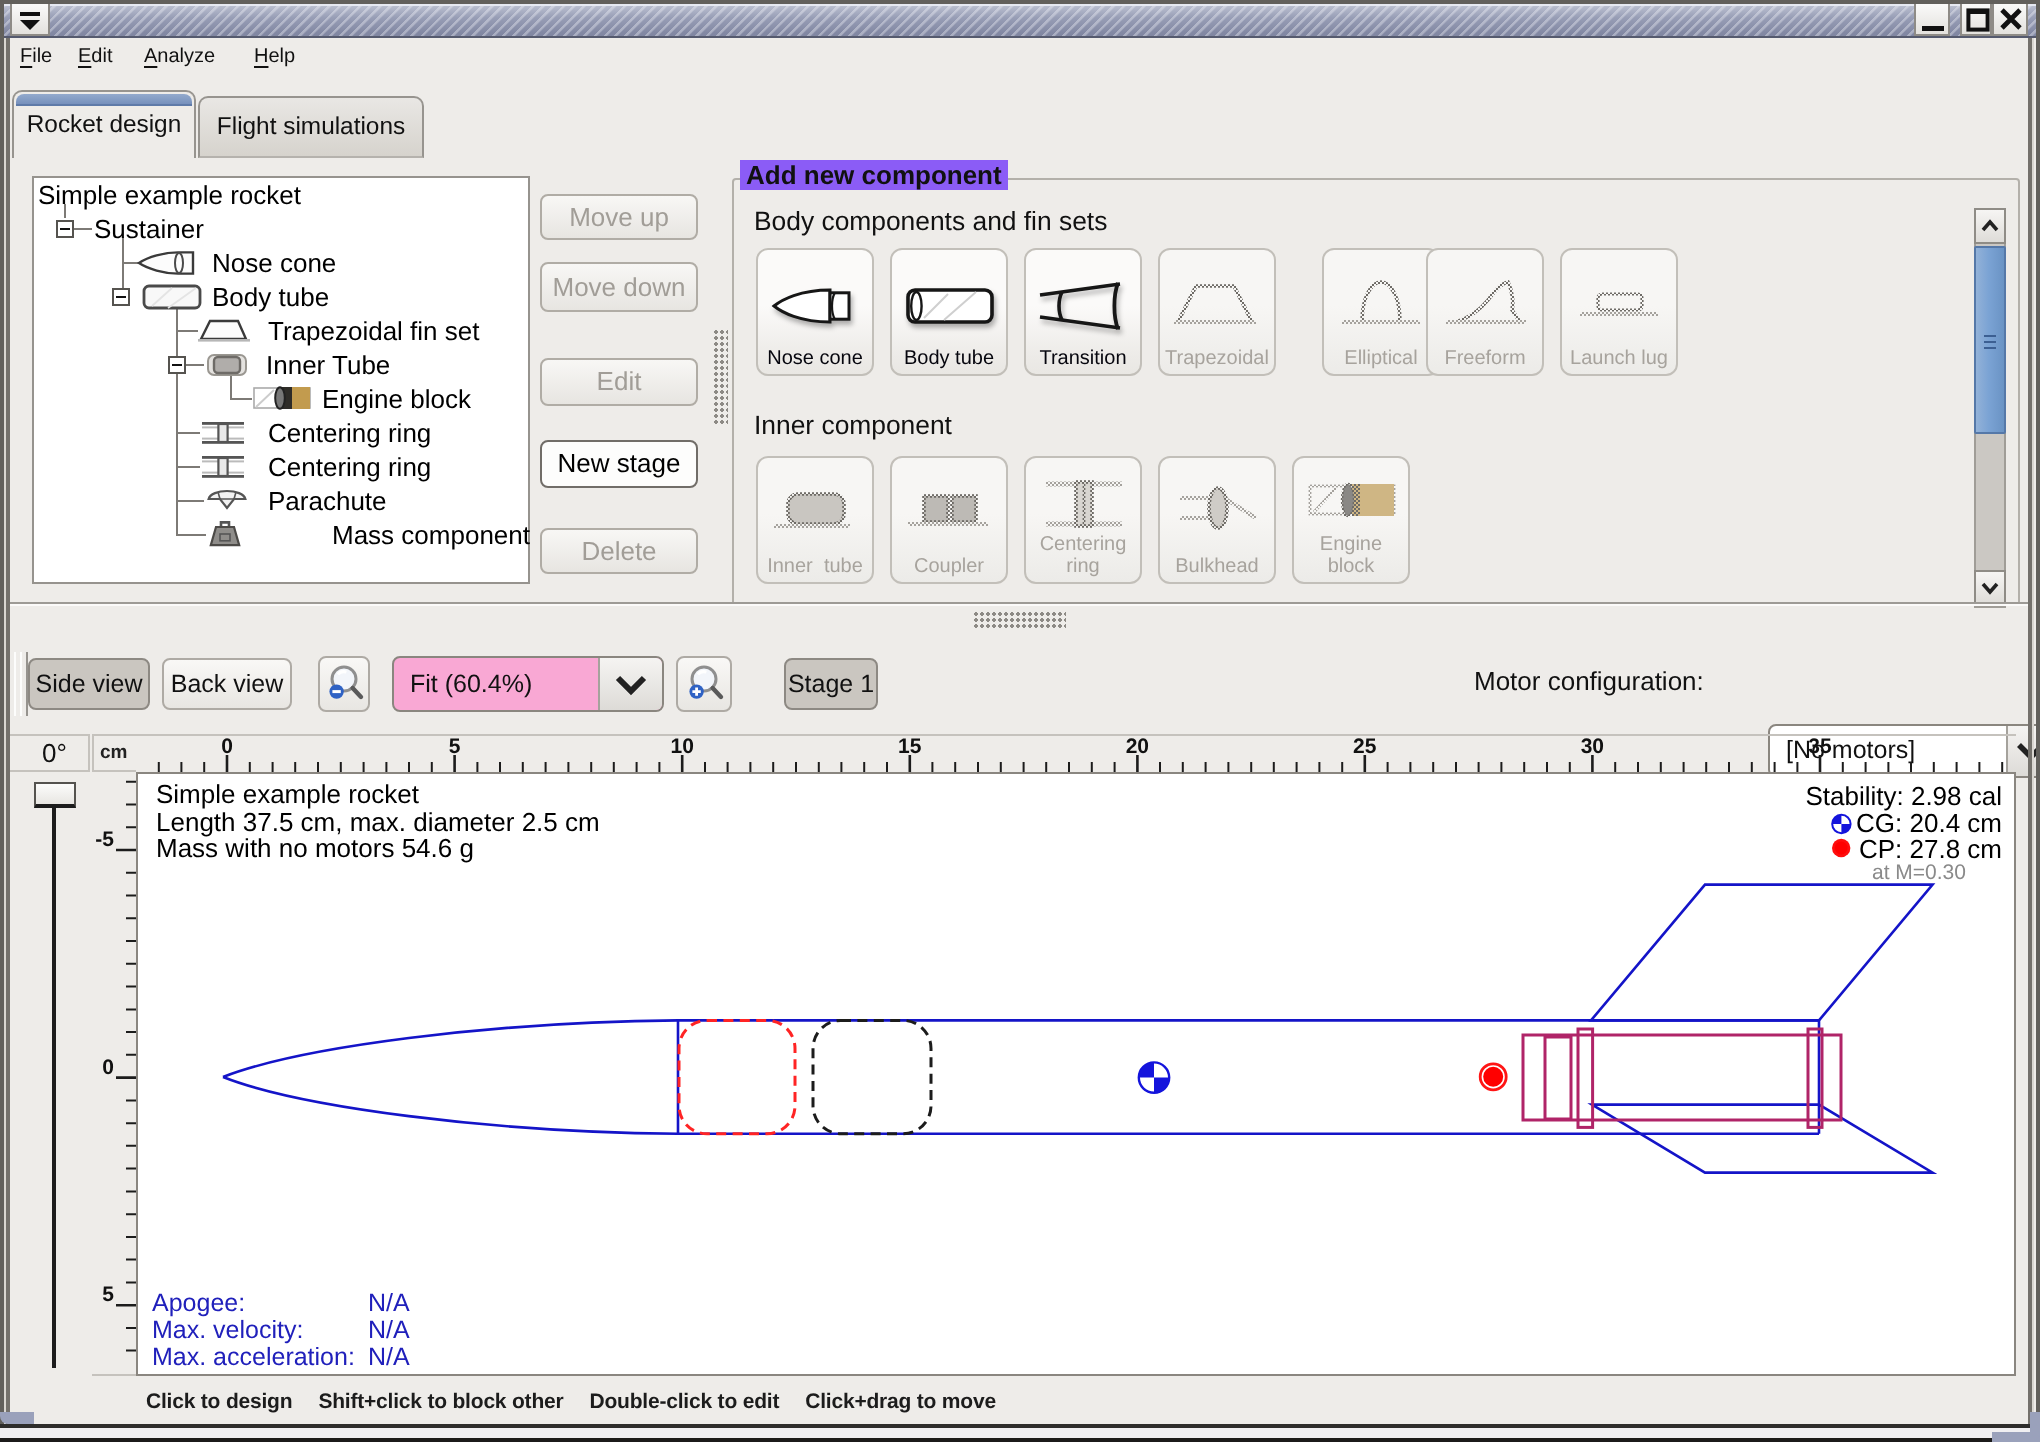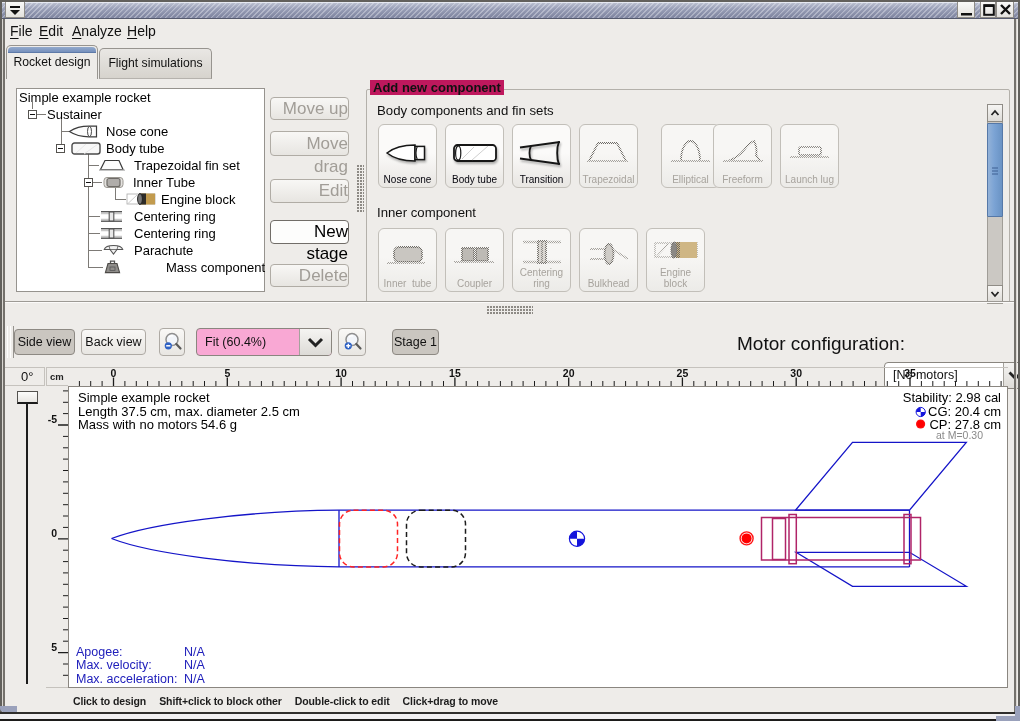--- a/index.html
+++ b/index.html
@@ -18,41 +18,41 @@
 #frame-bottom{left:0;top:712px;width:1020px;height:9px;background:linear-gradient(#2e2d2b 0 2px,#f0eff1 2px 7px,#1c1b1a 7px 9px);}
 
 #titlebar{left:2px;top:2px;width:1016px;height:17px;background:linear-gradient(#bfc4d4,#989eb6 40%,#8288a3 85%,#8187a2);}
 #titlebar .stripes{position:absolute;left:0;top:0;width:100%;height:100%;background:repeating-linear-gradient(135deg,rgba(246,247,252,.35) 0 0.9px,rgba(255,255,255,0) 1.6px 3.6px);}
 #titlebar .tophi{position:absolute;left:0;top:0;width:100%;height:1px;background:#e6e9f2;}
 #titlebar .bot{position:absolute;left:0;bottom:0;width:100%;height:1px;background:#555a6e;}
 #title-text{left:2px;top:3px;width:976px;text-align:center;font-size:13px;font-weight:bold;color:#fff;text-shadow:1px 1px 1px #3f455c,-1px 0 1px #5a6078,0 1px 1px #3f455c;}
 .wbtn{position:absolute;top:1px;height:17px;background:linear-gradient(#fafaf9,#e3e1dd);border:1px solid #8e8b86;box-sizing:border-box;}
 
 #menubar{left:5px;top:19px;width:1009px;height:26px;background:#eeece9;}
-.menu-item{position:absolute;top:23px;font-size:14px;color:#111;}
+.menu-item{position:absolute;top:23px;font-size:10px;color:#111;}
 .menu-item u{text-decoration:underline;text-underline-offset:2px;}
 
 .tab{position:absolute;box-sizing:border-box;font-size:13px;color:#111;}
 #tab1{left:6px;top:45px;width:92px;height:34px;background:#eeece9;border:1px solid #97948f;border-bottom:none;border-radius:5px 5px 0 0;}
 #tab1 .accent{position:absolute;left:1px;top:1px;right:1px;height:5px;background:linear-gradient(#93aacd,#7690bc);border-radius:4px 4px 0 0;border-bottom:1px solid #5e7aa8;}
 #tab2{left:99px;top:48px;width:113px;height:31px;background:linear-gradient(#e9e7e4,#d6d3cd);border:1px solid #97948f;border-bottom:1px solid #b5b2ad;border-radius:5px 5px 0 0;}
 .tab span{position:absolute;width:100%;text-align:center;top:9px;left:0;font-size:12.2px;}
 #tab2 span{top:7px;}
 
 #tree{left:16px;top:88px;width:249px;height:204px;background:#fff;border:1px solid #96938e;box-sizing:border-box;}
 .trow{position:absolute;font-size:13px;color:#000;white-space:nowrap;}
 .tline{position:absolute;background:#7d7a76;}
 .expander{position:absolute;width:9px;height:9px;background:#fff;border:1px solid #55534f;box-sizing:border-box;}
 .expander:after{content:"";position:absolute;left:1px;top:3px;width:5px;height:1px;background:#111;}
 
-.pbtn{position:absolute;box-sizing:border-box;border:1px solid #b0aca5;border-radius:4px;background:linear-gradient(#f8f7f5,#e7e5e1);font-size:17px;color:#a19d97;text-align:right;}
+.pbtn{position:absolute;box-sizing:border-box;border:1px solid #b0aca5;border-radius:4px;background:linear-gradient(#f8f7f5,#e7e5e1);font-size:13px;color:#a19d97;text-align:center;}
 .pbtn.on{border:1px solid #716d68;background:#fdfdfc;color:#000;}
 
 #groupbox{left:366px;top:89px;width:642px;height:212px;border:1px solid #b3b0aa;border-radius:2px;}
-#gb-title{left:370px;top:80px;font-size:13px;font-weight:bold;color:#111;background:#be185d;padding:0 3px;}
+#gb-title{left:370px;top:80px;font-size:13px;font-weight:bold;color:#111;background:#8b5cf6;padding:0 3px;}
 .cbtn{position:absolute;width:59px;height:64px;box-sizing:border-box;border:1px solid #c2bfb9;border-radius:6px;background:linear-gradient(#fbfaf9 0 45%,#edebe8 85%,#e9e7e3);}
 .cbtn .lab{position:absolute;left:0;bottom:2px;width:100%;text-align:center;font-size:10px;color:#06060e;line-height:11px;}
 .cbtn.dis .lab{color:#a7a39d;}
 .cbtn.dis{background:linear-gradient(#f7f6f4 0 45%,#ecebe8);}
 
 #sb-track{left:987px;top:104px;width:16px;height:200px;background:#cbc8c3;border:1px solid #a09d97;box-sizing:border-box;}
 .sb-btn{position:absolute;left:987px;width:16px;height:18px;background:linear-gradient(#f6f5f3,#dedcd8);border:1px solid #8f8c86;box-sizing:border-box;color:#333;}
 #sb-thumb{left:987px;top:123px;width:16px;height:94px;background:linear-gradient(90deg,#93b2d8,#7ba3d4 45%,#6a93c4);border:1px solid #5578a8;box-sizing:border-box;border-radius:1px;}
 
 .tbtn{position:absolute;box-sizing:border-box;border:1px solid #aeaaa4;border-radius:4px;background:linear-gradient(#f9f8f6,#e8e6e2);font-size:12.5px;color:#111;text-align:center;}
@@ -183,21 +183,21 @@
       <path d="M1.3 5.5 L19.7 5.5 M6 2 L7 5.5 M15 2 L14 5.5" stroke="#555" stroke-width=".8" fill="none"></path>
     </svg>
     <svg class="abs" style="left:104px;top:260px;" width="17" height="14" viewBox="0 0 17 14">
       <path d="M6.5 1.2 h4 v3 h-4 z" fill="none" stroke="#555" stroke-width="1.3"></path>
       <path d="M4 3.5 L13 3.5 L15.6 12.6 L1.4 12.6 Z" fill="#8f8d8a" stroke="#4c4a47" stroke-width="1.1"></path>
       <rect x="6" y="7" width="5" height="3.4" fill="none" stroke="#555" stroke-width=".8"></rect>
     </svg>
   </div>
 
   <div class="pbtn" style="left:270px;top:97px;width:79px;height:23px;line-height:21px;">Move up</div>
-  <div class="pbtn" style="left:270px;top:131px;width:79px;height:25px;line-height:23px;">Move drag</div>
+  <div class="pbtn" style="left:270px;top:131px;width:79px;height:25px;line-height:23px;">Move down</div>
   <div class="pbtn" style="left:270px;top:179px;width:79px;height:24px;line-height:22px;">Edit</div>
   <div class="pbtn on" style="left:270px;top:220px;width:79px;height:24px;line-height:22px;">New stage</div>
   <div class="pbtn" style="left:270px;top:264px;width:79px;height:23px;line-height:21px;">Delete</div>
 
   <div class="abs" id="groupbox"></div>
   <div class="txt" id="gb-title">Add new component</div>
   <div class="txt" style="left:377px;top:103px;font-size:13.2px;">Body components and fin sets</div>
   <div class="txt" style="left:377px;top:205px;font-size:13.2px;">Inner component</div>
   <div id="cbuttons">
     <svg width="0" height="0" style="position:absolute;">
@@ -347,21 +347,21 @@
     <div class="tbtn" style="left:338px;top:328px;width:28px;height:28px;">
       <svg width="28" height="28" style="position:absolute;left:0;top:0;">
           <circle cx="13" cy="10.5" r="6" fill="#f2f5fa" stroke="#8f8f8f" stroke-width="1.5"></circle>
           <path d="M10 8.2 C11 7 12.8 6.6 14.2 7.1" stroke="#fff" stroke-width="1.5" fill="none"></path>
           <path d="M17.3 15 L21.5 19.5" stroke="#5a5a5a" stroke-width="2.2" stroke-linecap="round"></path>
           <circle cx="9.3" cy="16.8" r="3.6" fill="#2f62c4"></circle>
           <path d="M7.2 16.8 H11.4 M9.3 14.7 V18.9" stroke="#fff" stroke-width="1.4"></path>
         </svg>
     </div>
     <div class="tbtn pressed" style="left:392px;top:329px;width:47px;height:26px;line-height:24px;">Stage 1</div>
-    <div class="txt" style="left:737px;top:333px;font-size:19px;">Motor configuration:</div>
+    <div class="txt" style="left:737px;top:333px;font-size:13px;">Motor configuration:</div>
     <div class="abs" style="left:884px;top:328px;width:144px;height:27px;box-sizing:border-box;border:1px solid #8a867f;border-radius:4px;background:#fff;overflow:hidden;margin-top:34px;">
       <div style="position:absolute;right:0;top:0;width:23px;height:100%;background:linear-gradient(#f5f4f2,#dddbd7);border-left:1px solid #a5a29c;"></div>
       <svg width="23" height="25" style="position:absolute;right:0;top:0;">
           <path d="M5.5 9.5 L11.5 15.5 L17.5 9.5" fill="none" stroke="#222" stroke-width="2.8"></path>
         </svg>
       <div class="txt" style="left:8px;top:5px;font-size:12.5px;">[No motors]</div>
     </div>
   </div>
   <div id="canvas-section">
 

